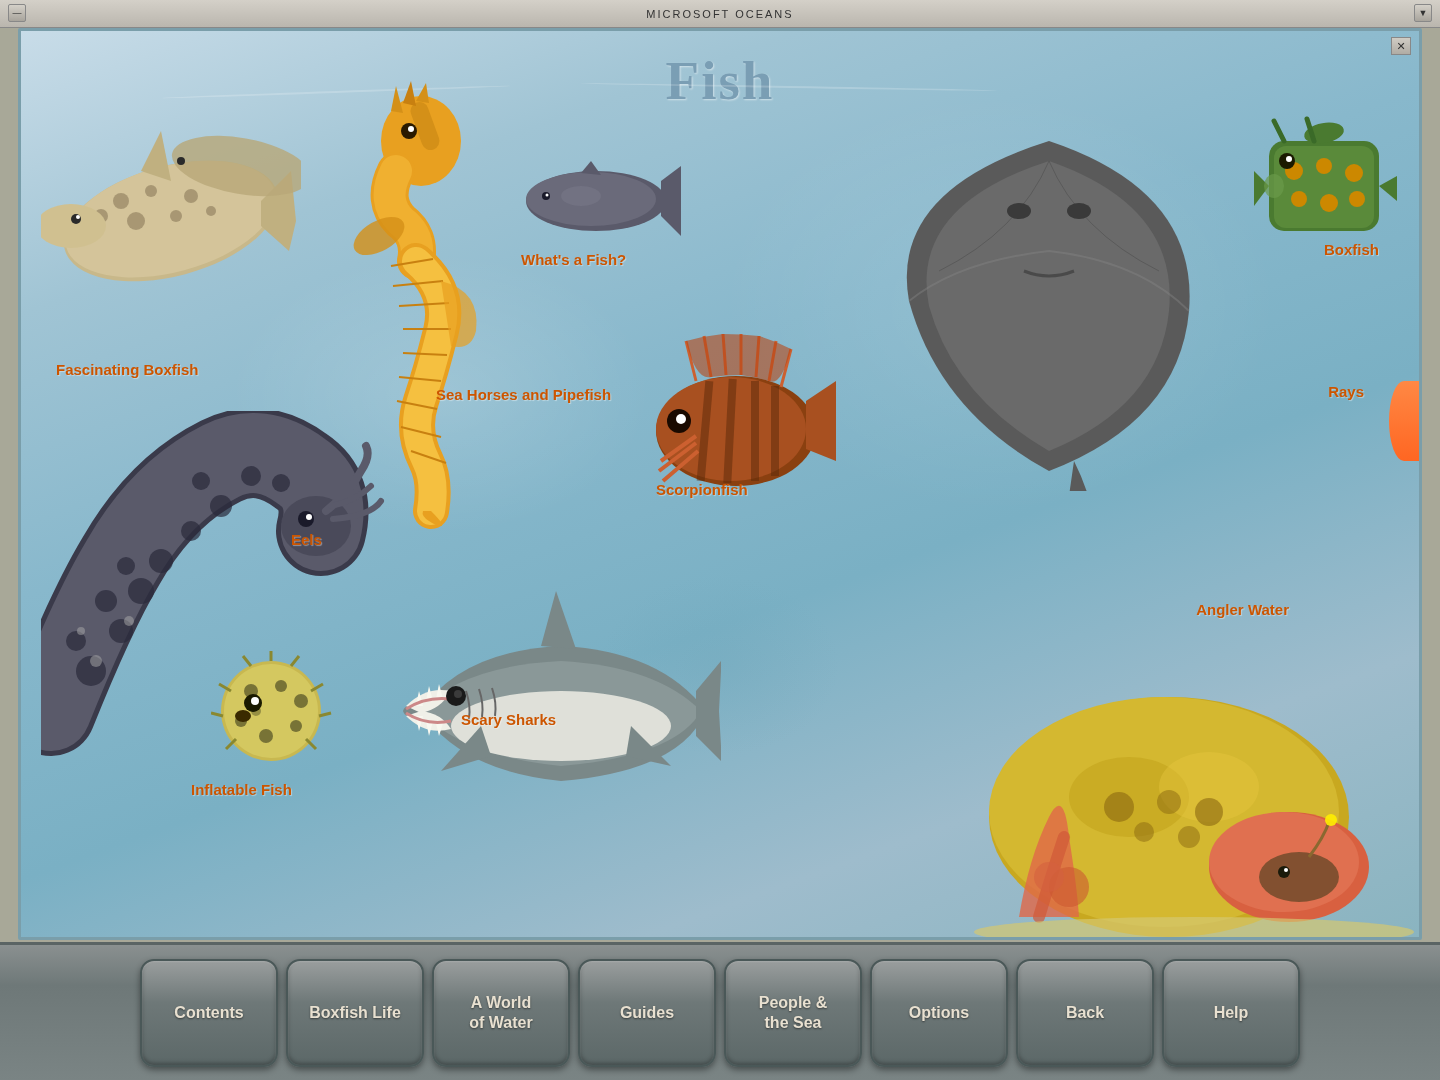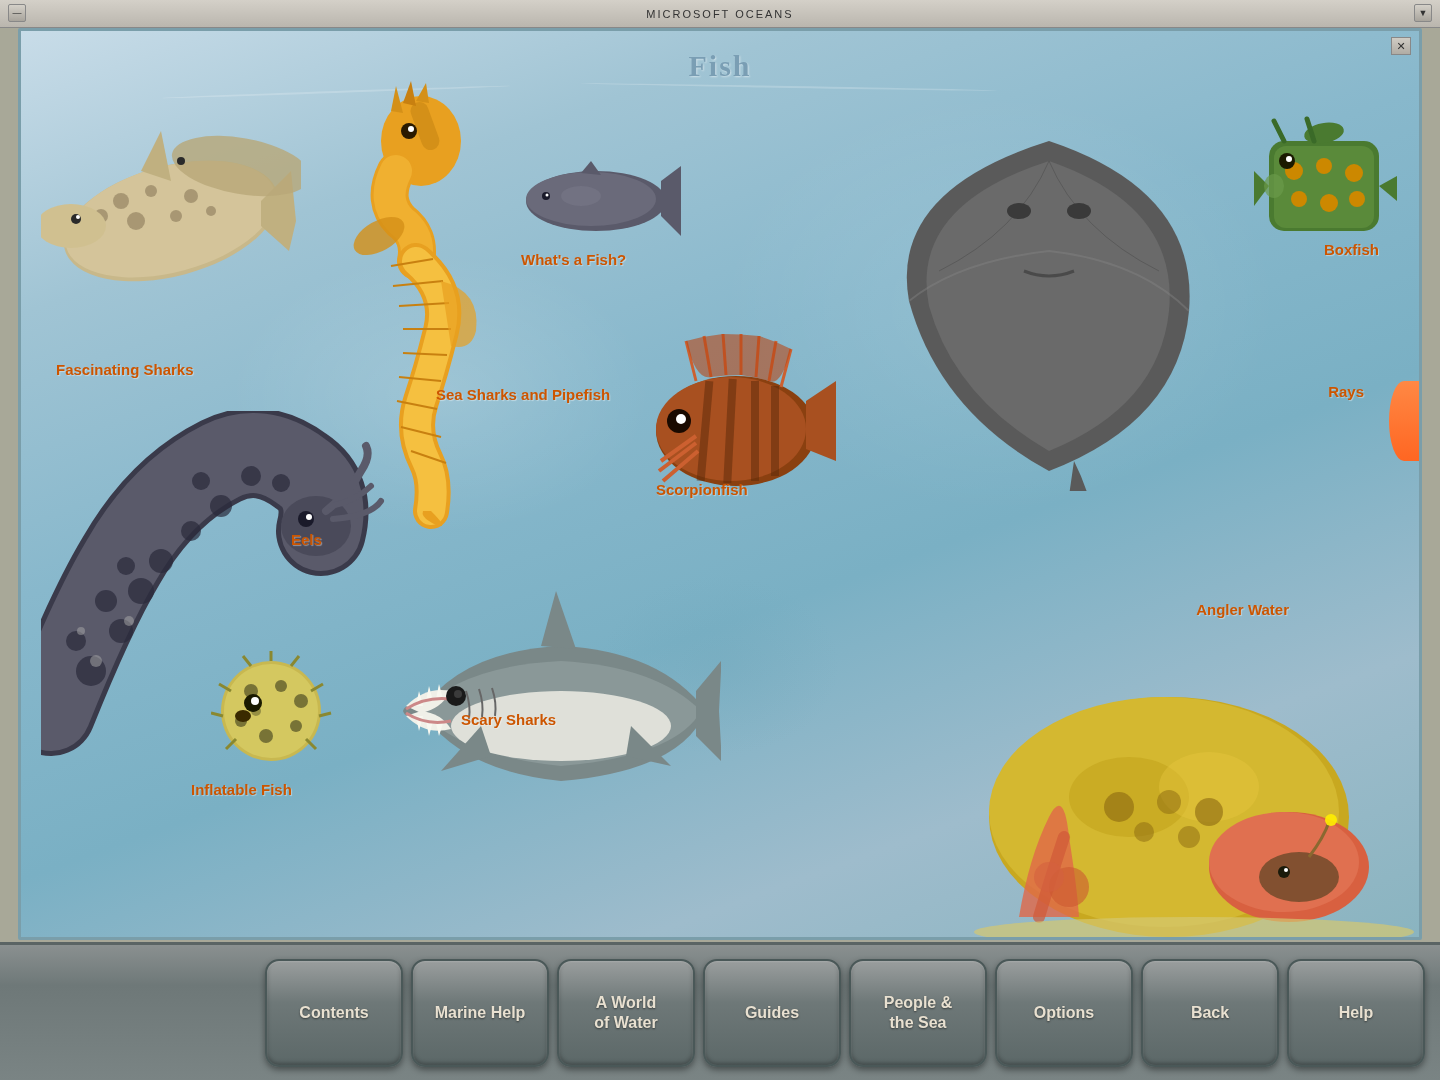--- a/index.html
+++ b/index.html
@@ -124,21 +124,21 @@
         radial-gradient(ellipse 400px 300px at 70% 30%, rgba(255,255,255,0.1) 0%, transparent 70%),
         radial-gradient(ellipse 200px 150px at 50% 70%, rgba(100,160,180,0.2) 0%, transparent 60%);
     }
 
     
     #page-title {
       position: absolute;
       top: 18px;
       left: 50%;
       transform: translateX(-50%);
-      font-size: 30px;
+      font-size: 55px;
       font-weight: bold;
       color: #7a9eb4;
       text-shadow: 1px 1px 2px rgba(255,255,255,0.5);
       font-family: Georgia, serif;
       letter-spacing: 2px;
     }
 
     
     .fish-label {
       position: absolute;
@@ -245,21 +245,21 @@
     #nav-bar {
       position: absolute;
       bottom: 0;
       left: 0;
       right: 0;
       height: 138px;
       background: linear-gradient(180deg, #8a9090 0%, #6e7878 30%, #7a8484 100%);
       border-top: 3px solid #5a6464;
       display: flex;
       align-items: center;
-      justify-content: flex-end;
+      justify-content: center;
       gap: 8px;
       padding: 0 15px;
     }
 
     .nav-btn {
       display: flex;
       flex-direction: column;
       align-items: center;
       justify-content: center;
       width: 138px;
@@ -613,40 +613,40 @@
         <circle cx="317" cy="233" r="2" fill="#ffffff"></circle>
 
         <path d="M 340,220 Q 355,200 360,185" stroke="#8a6830" stroke-width="3" fill="none"></path>
         <circle cx="362" cy="183" r="6" fill="#ffee00" opacity="0.9"></circle>
 
         <ellipse cx="225" cy="295" rx="220" ry="15" fill="#d4c870" opacity="0.7"></ellipse>
       </svg>
     </div>
 
     <div class="fish-label" style="top: 330px; left: 35px;">Fascinating
-Sharks</div>
-    <div class="fish-label" style="top: 355px; left: 415px;">Sea Sharks
+Boxfish</div>
+    <div class="fish-label" style="top: 355px; left: 415px;">Sea Horses
 and Pipefish</div>
     <div class="fish-label" style="top: 220px; left: 500px;">What's a Fish?</div>
     <div class="fish-label" style="top: 210px; right: 40px;">Boxfish</div>
     <div class="fish-label" style="top: 340px; right: 55px; margin-top: 12px;">Rays</div>
     <div class="fish-label" style="top: 450px; left: 635px;">Scorpionfish</div>
     <div class="fish-label" style="top: 500px; left: 270px;">Eels</div>
     <div class="fish-label" style="top: 750px; left: 170px;">Inflatable Fish</div>
     <div class="fish-label" style="top: 680px; left: 440px;">Scary
 Sharks</div>
     <div class="fish-label" style="top: 570px; right: 130px;">Angler Water</div>
 
     <div id="right-edge-fish"></div>
 
   </div>
 </div>
 
 <div id="nav-bar">
   <button class="nav-btn">Contents</button>
-  <button class="nav-btn">Marine Help</button>
+  <button class="nav-btn">Boxfish Life</button>
   <button class="nav-btn">A World<br>of Water</button>
   <button class="nav-btn">Guides</button>
   <button class="nav-btn">People &amp;<br>the Sea</button>
   <button class="nav-btn">Options</button>
   <button class="nav-btn">Back</button>
   <button class="nav-btn">Help</button>
 </div>
 
 </body></html>

